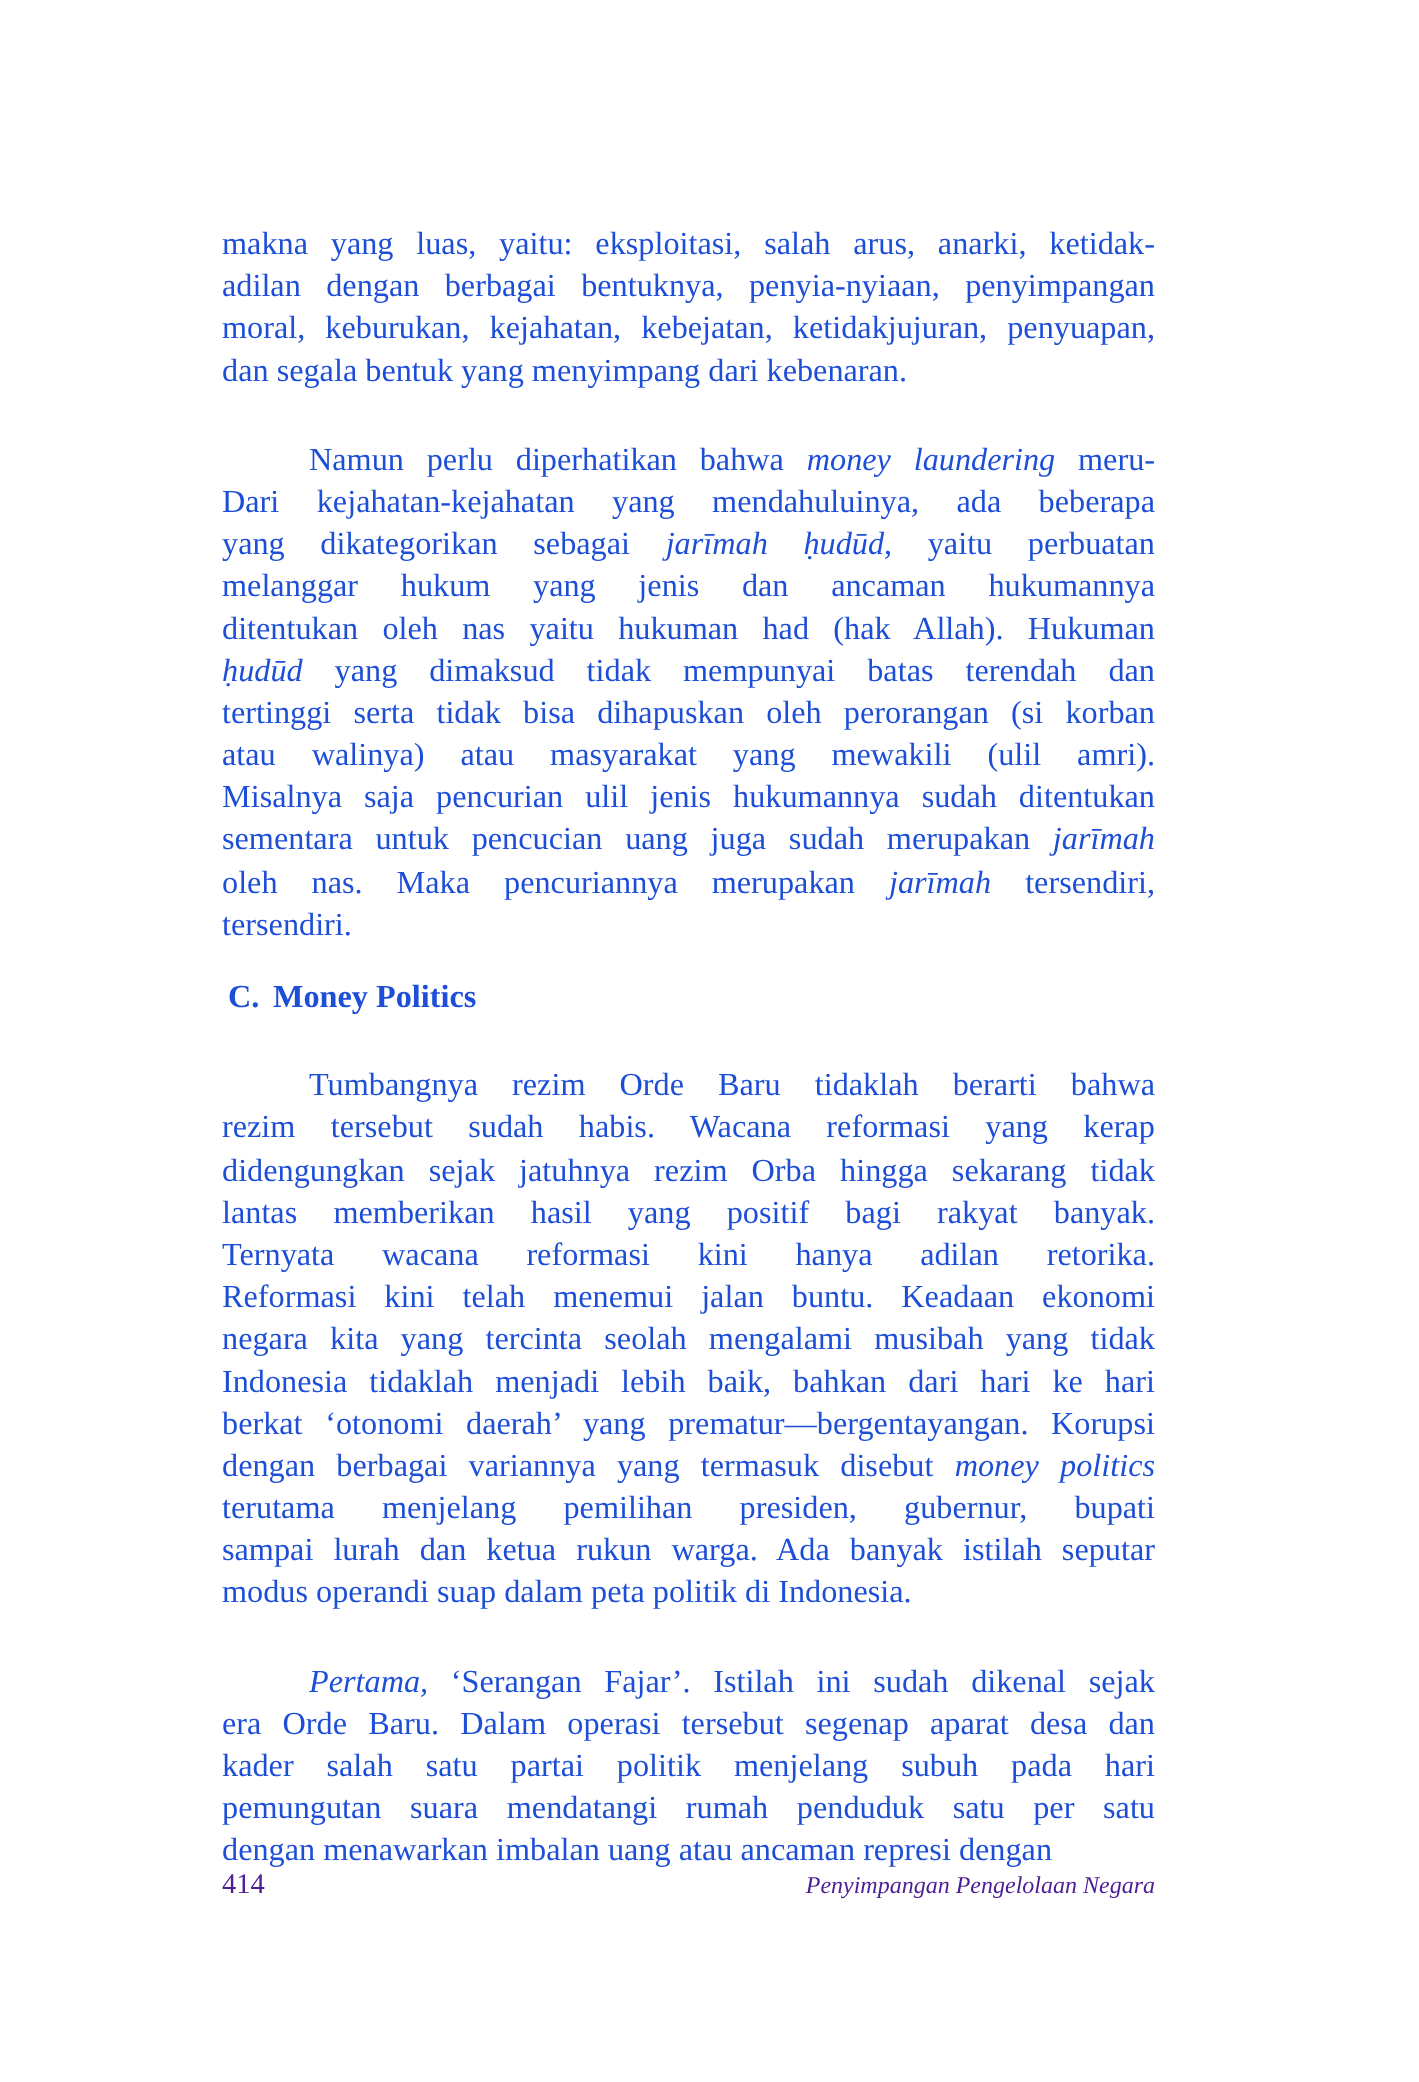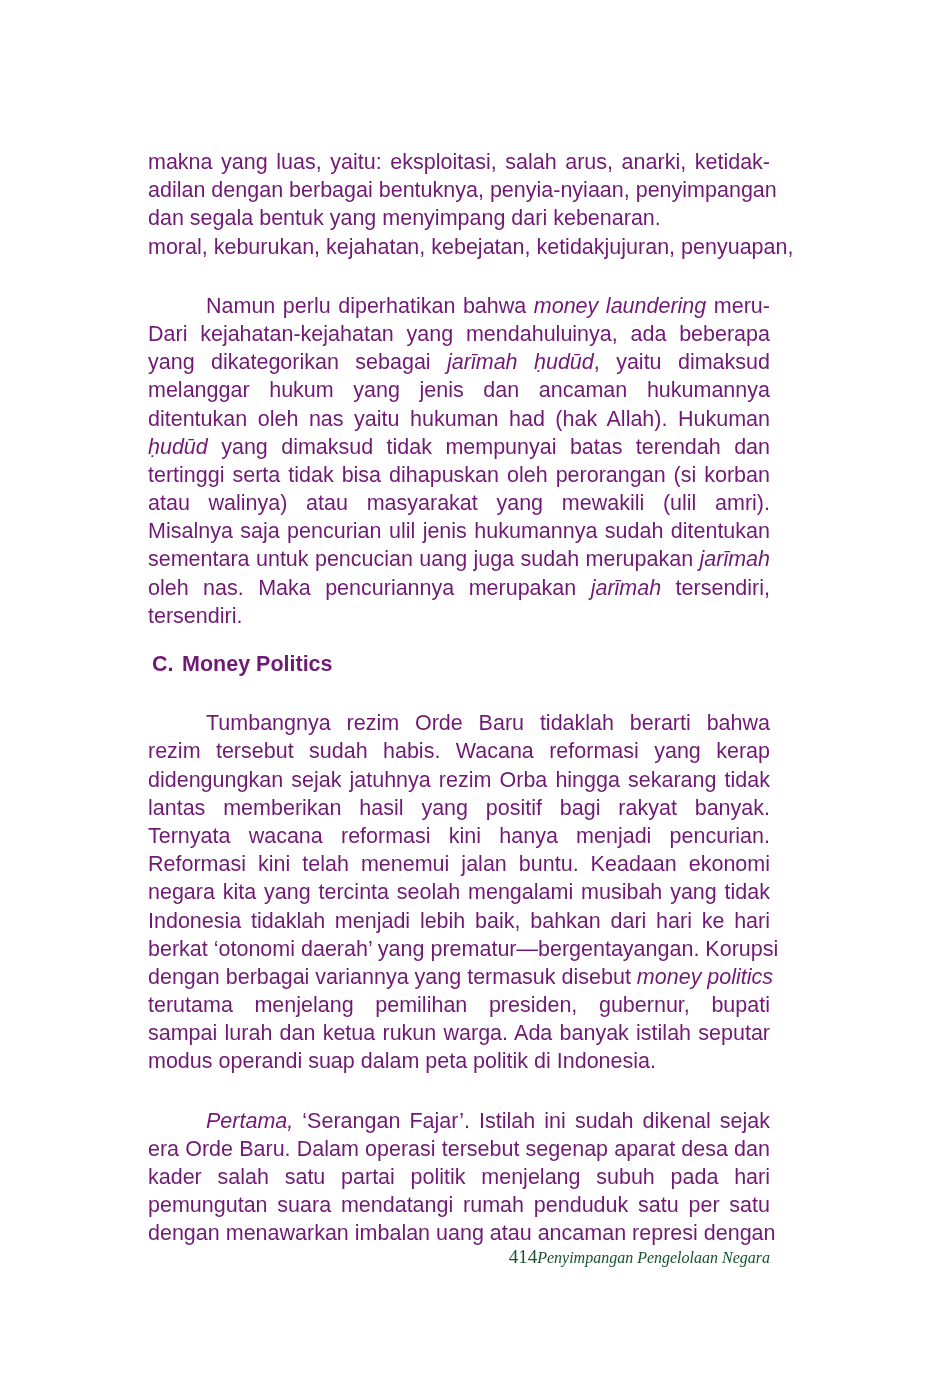--- a/index.html
+++ b/index.html
@@ -1,72 +1,72 @@
 <!DOCTYPE html>
 <html><head>
 <meta charset="utf-8">
 <style>
   html, body { margin: 0; padding: 0; background: #ffffff; }
   body { width: 946px; height: 1388px; position: relative; overflow: hidden; }
   .page {
     position: absolute; left: 148px; top: 148px; width: 622px;
-    font-family: Liberation Sans, sans-serif;
-    font-size: 21.5px; line-height: 28.2px; color: #701a75;
+    font-family: Liberation Serif, serif;
+    font-size: 21.5px; line-height: 28.2px; color: #1d4ed8;
   }
   .line { display: block; height: 28.2px; white-space: nowrap; }
   .just { text-align: justify; text-align-last: justify; }
   .left { text-align: left; }
   .indent { padding-left: 58px; margin-top: 31px; }
   i { font-style: italic; }
   h2.heading {
     margin: 4px; font-size: 21.5px; font-weight: bold; line-height: 28.2px;
     height: 28.2px; margin-top: 20px; white-space: nowrap;
   }
   h2.heading .num { display: inline-block; width: 30px; }
   .footer {
     position: absolute; left: 148px; top: 1246px; width: 622px;
-    font-family: "Liberation Serif", "DejaVu Serif", serif; color: #14532d;
-    display: flex; justify-content: flex-end; align-items: baseline;
+    font-family: "Liberation Serif", "DejaVu Serif", serif; color: #4c1d95;
+    display: flex; justify-content: space-between; align-items: baseline;
   }
   .footer .pn { font-size: 19px; }
   .footer .rt { font-size: 16px; font-style: italic; }
 </style>
 </head>
 <body>
 
 <div class="page">
   <div id="p1">
       <span class="line just"><span>makna yang luas, yaitu: eksploitasi, salah arus, anarki, ketidak-</span></span>
       <span class="line just"><span>adilan dengan berbagai bentuknya, penyia-nyiaan, penyimpangan</span></span>
+      <span class="line just"><span>moral, keburukan, kejahatan, kebejatan, ketidakjujuran, penyuapan,</span></span>
       <span class="line left"><span>dan segala bentuk yang menyimpang dari kebenaran.</span></span>
-      <span class="line just"><span>moral, keburukan, kejahatan, kebejatan, ketidakjujuran, penyuapan,</span></span>
     </div>
   <div id="p2">
       <span class="line just indent"><span>Namun perlu diperhatikan bahwa </span><i>money laundering</i><span> meru-</span></span>
       <span class="line just"><span>Dari kejahatan-kejahatan yang mendahuluinya, ada beberapa</span></span>
-      <span class="line just"><span>yang dikategorikan sebagai </span><i>jarīmah ḥudūd</i><span>, yaitu dimaksud</span></span>
+      <span class="line just"><span>yang dikategorikan sebagai </span><i>jarīmah ḥudūd</i><span>, yaitu perbuatan</span></span>
       <span class="line just"><span>melanggar hukum yang jenis dan ancaman hukumannya</span></span>
       <span class="line just"><span>ditentukan oleh nas yaitu hukuman had (hak Allah). Hukuman</span></span>
       <span class="line just"><i>ḥudūd</i><span> yang dimaksud tidak mempunyai batas terendah dan</span></span>
       <span class="line just"><span>tertinggi serta tidak bisa dihapuskan oleh perorangan (si korban</span></span>
       <span class="line just"><span>atau walinya) atau masyarakat yang mewakili (ulil amri).</span></span>
       <span class="line just"><span>Misalnya saja pencurian ulil jenis hukumannya sudah ditentukan</span></span>
       <span class="line just"><span>sementara untuk pencucian uang juga sudah merupakan </span><i>jarīmah</i></span>
       <span class="line just"><span>oleh nas. Maka pencuriannya merupakan </span><i>jarīmah</i><span> tersendiri,</span></span>
       <span class="line left"><span>tersendiri.</span></span>
     </div>
   <h2 class="heading">
     <span class="num">C.</span><span>Money Politics</span>
   </h2>
   <div id="p3">
       <span class="line just indent"><span>Tumbangnya rezim Orde Baru tidaklah berarti bahwa</span></span>
       <span class="line just"><span>rezim tersebut sudah habis. Wacana reformasi yang kerap</span></span>
       <span class="line just"><span>didengungkan sejak jatuhnya rezim Orba hingga sekarang tidak</span></span>
       <span class="line just"><span>lantas memberikan hasil yang positif bagi rakyat banyak.</span></span>
-      <span class="line just"><span>Ternyata wacana reformasi kini hanya menjadi pencurian.</span></span>
+      <span class="line just"><span>Ternyata wacana reformasi kini hanya adilan retorika.</span></span>
       <span class="line just"><span>Reformasi kini telah menemui jalan buntu. Keadaan ekonomi</span></span>
       <span class="line just"><span>negara kita yang tercinta seolah mengalami musibah yang tidak</span></span>
       <span class="line just"><span>Indonesia tidaklah menjadi lebih baik, bahkan dari hari ke hari</span></span>
       <span class="line just"><span>berkat ‘otonomi daerah’ yang prematur—bergentayangan. Korupsi</span></span>
       <span class="line just"><span>dengan berbagai variannya yang termasuk disebut </span><i>money politics</i></span>
       <span class="line just"><span>terutama menjelang pemilihan presiden, gubernur, bupati</span></span>
       <span class="line just"><span>sampai lurah dan ketua rukun warga. Ada banyak istilah seputar</span></span>
       <span class="line left"><span>modus operandi suap dalam peta politik di Indonesia.</span></span>
     </div>
   <div id="p4">

